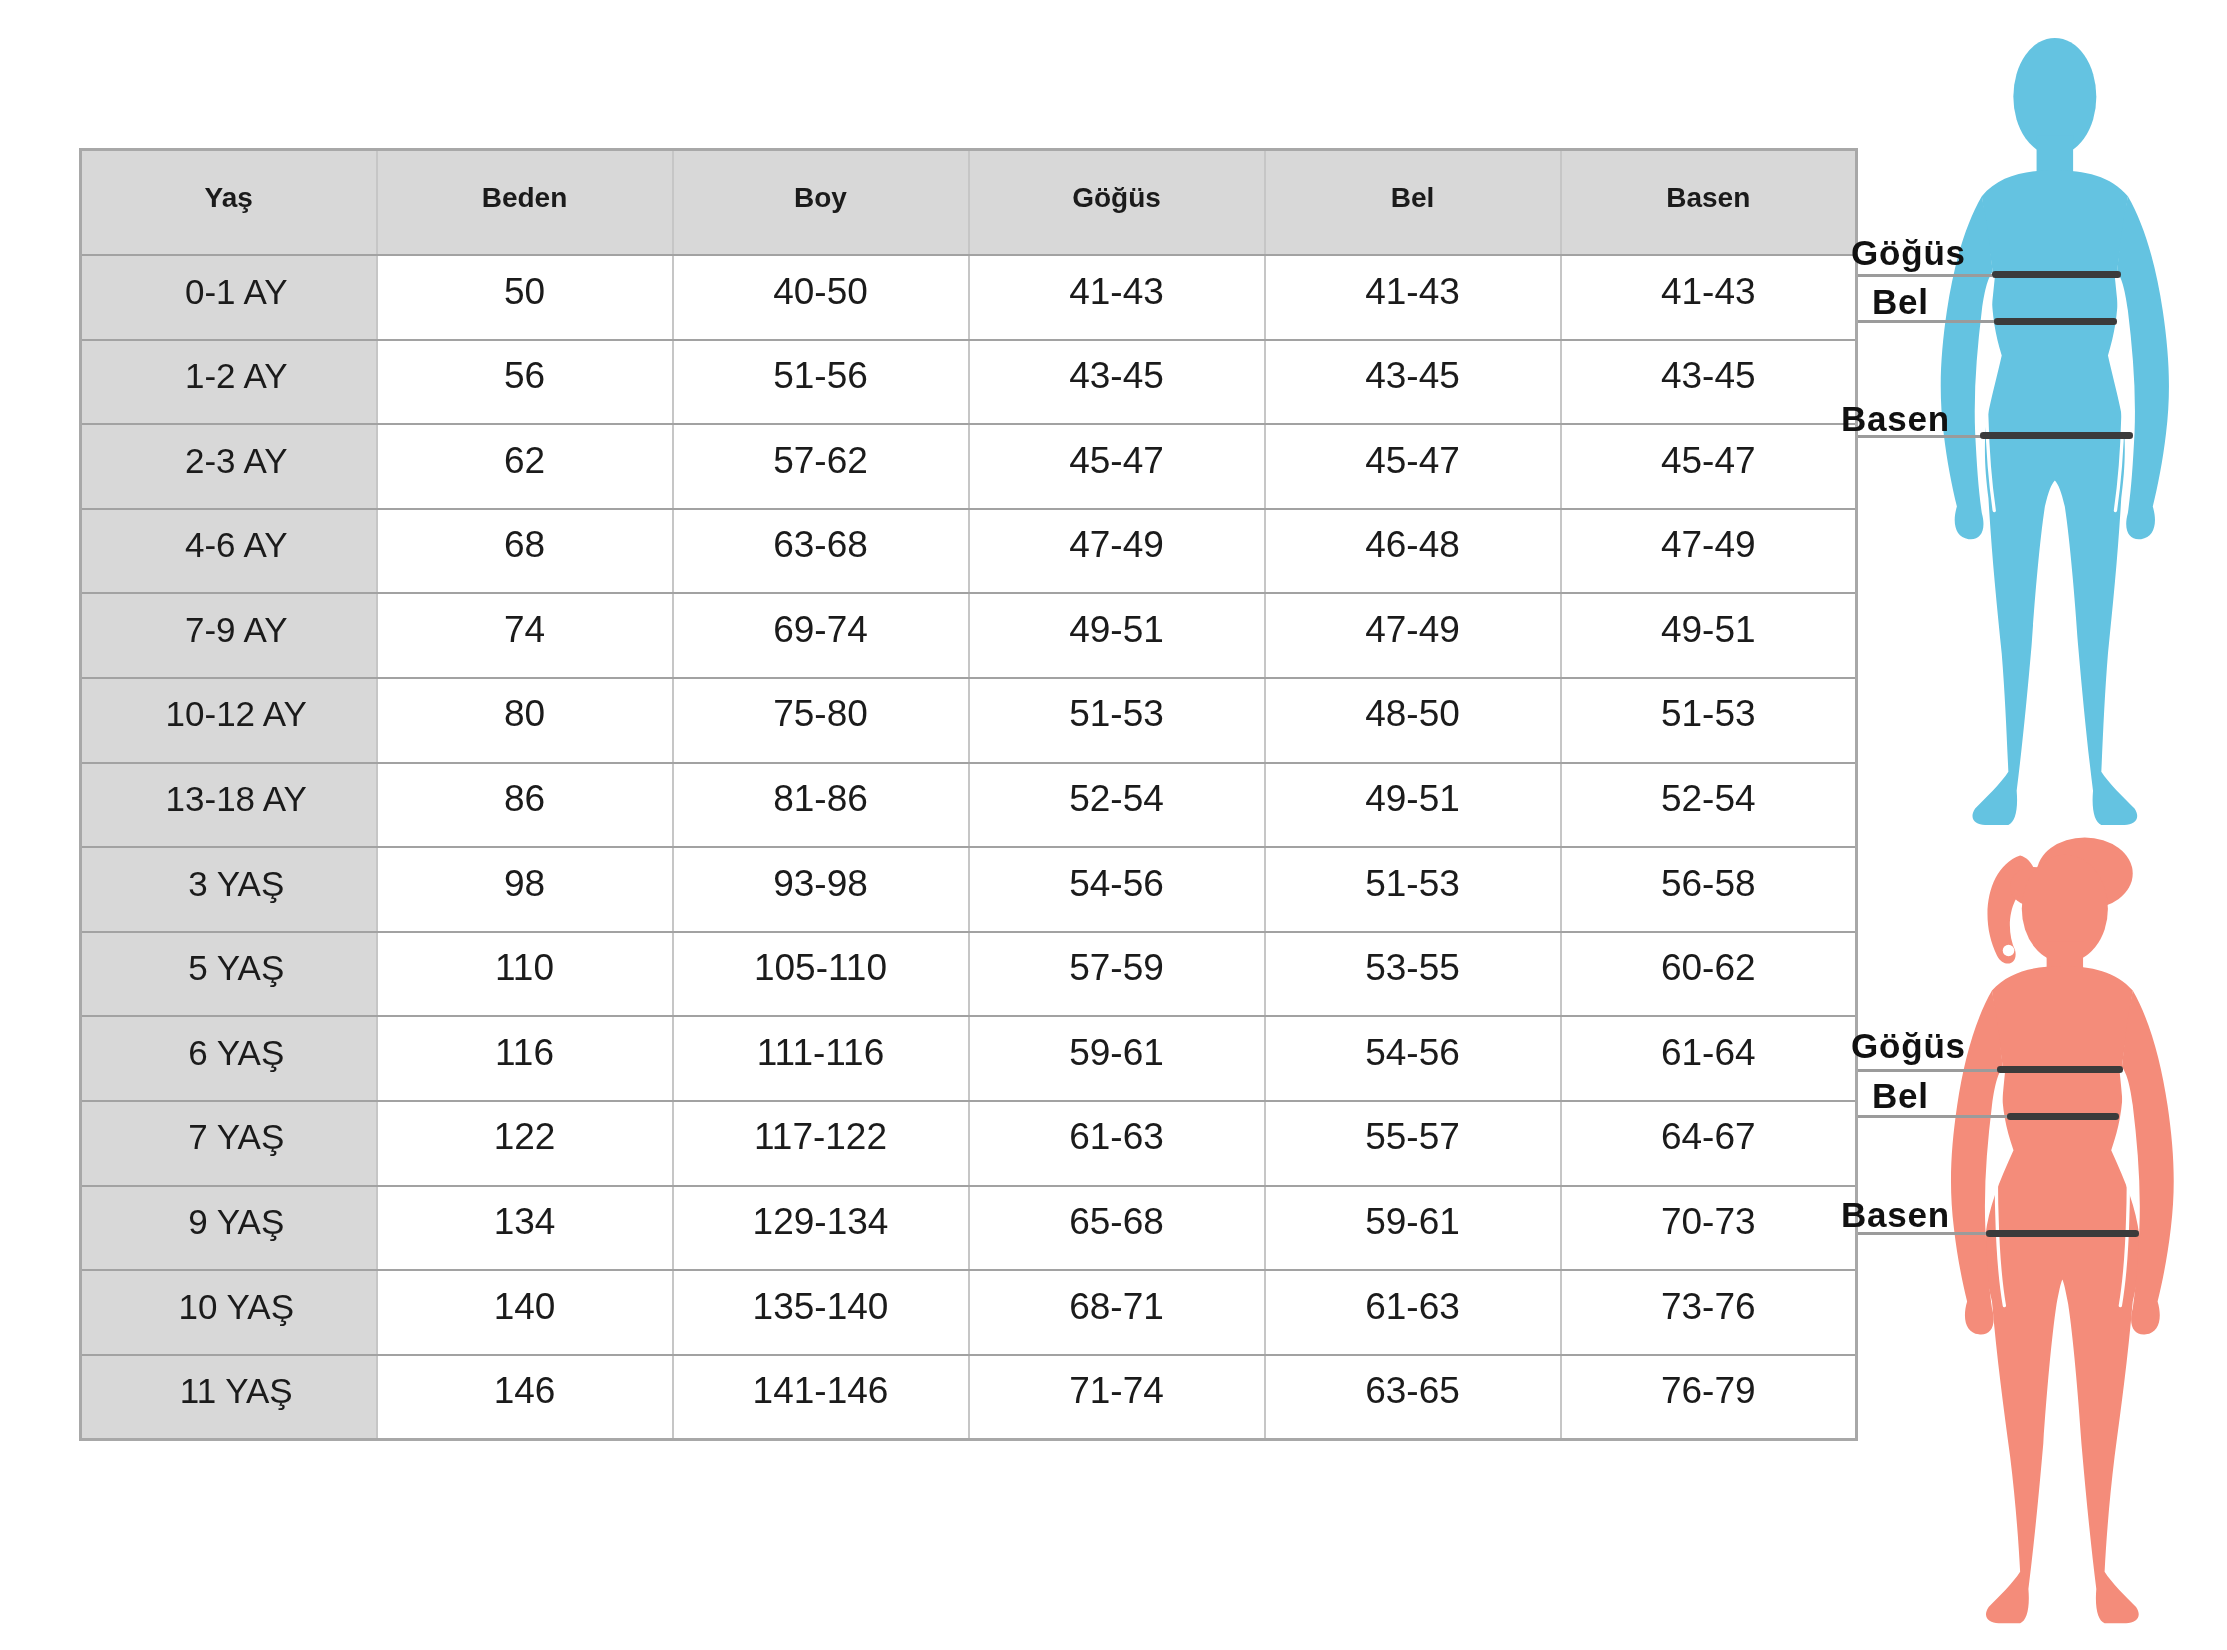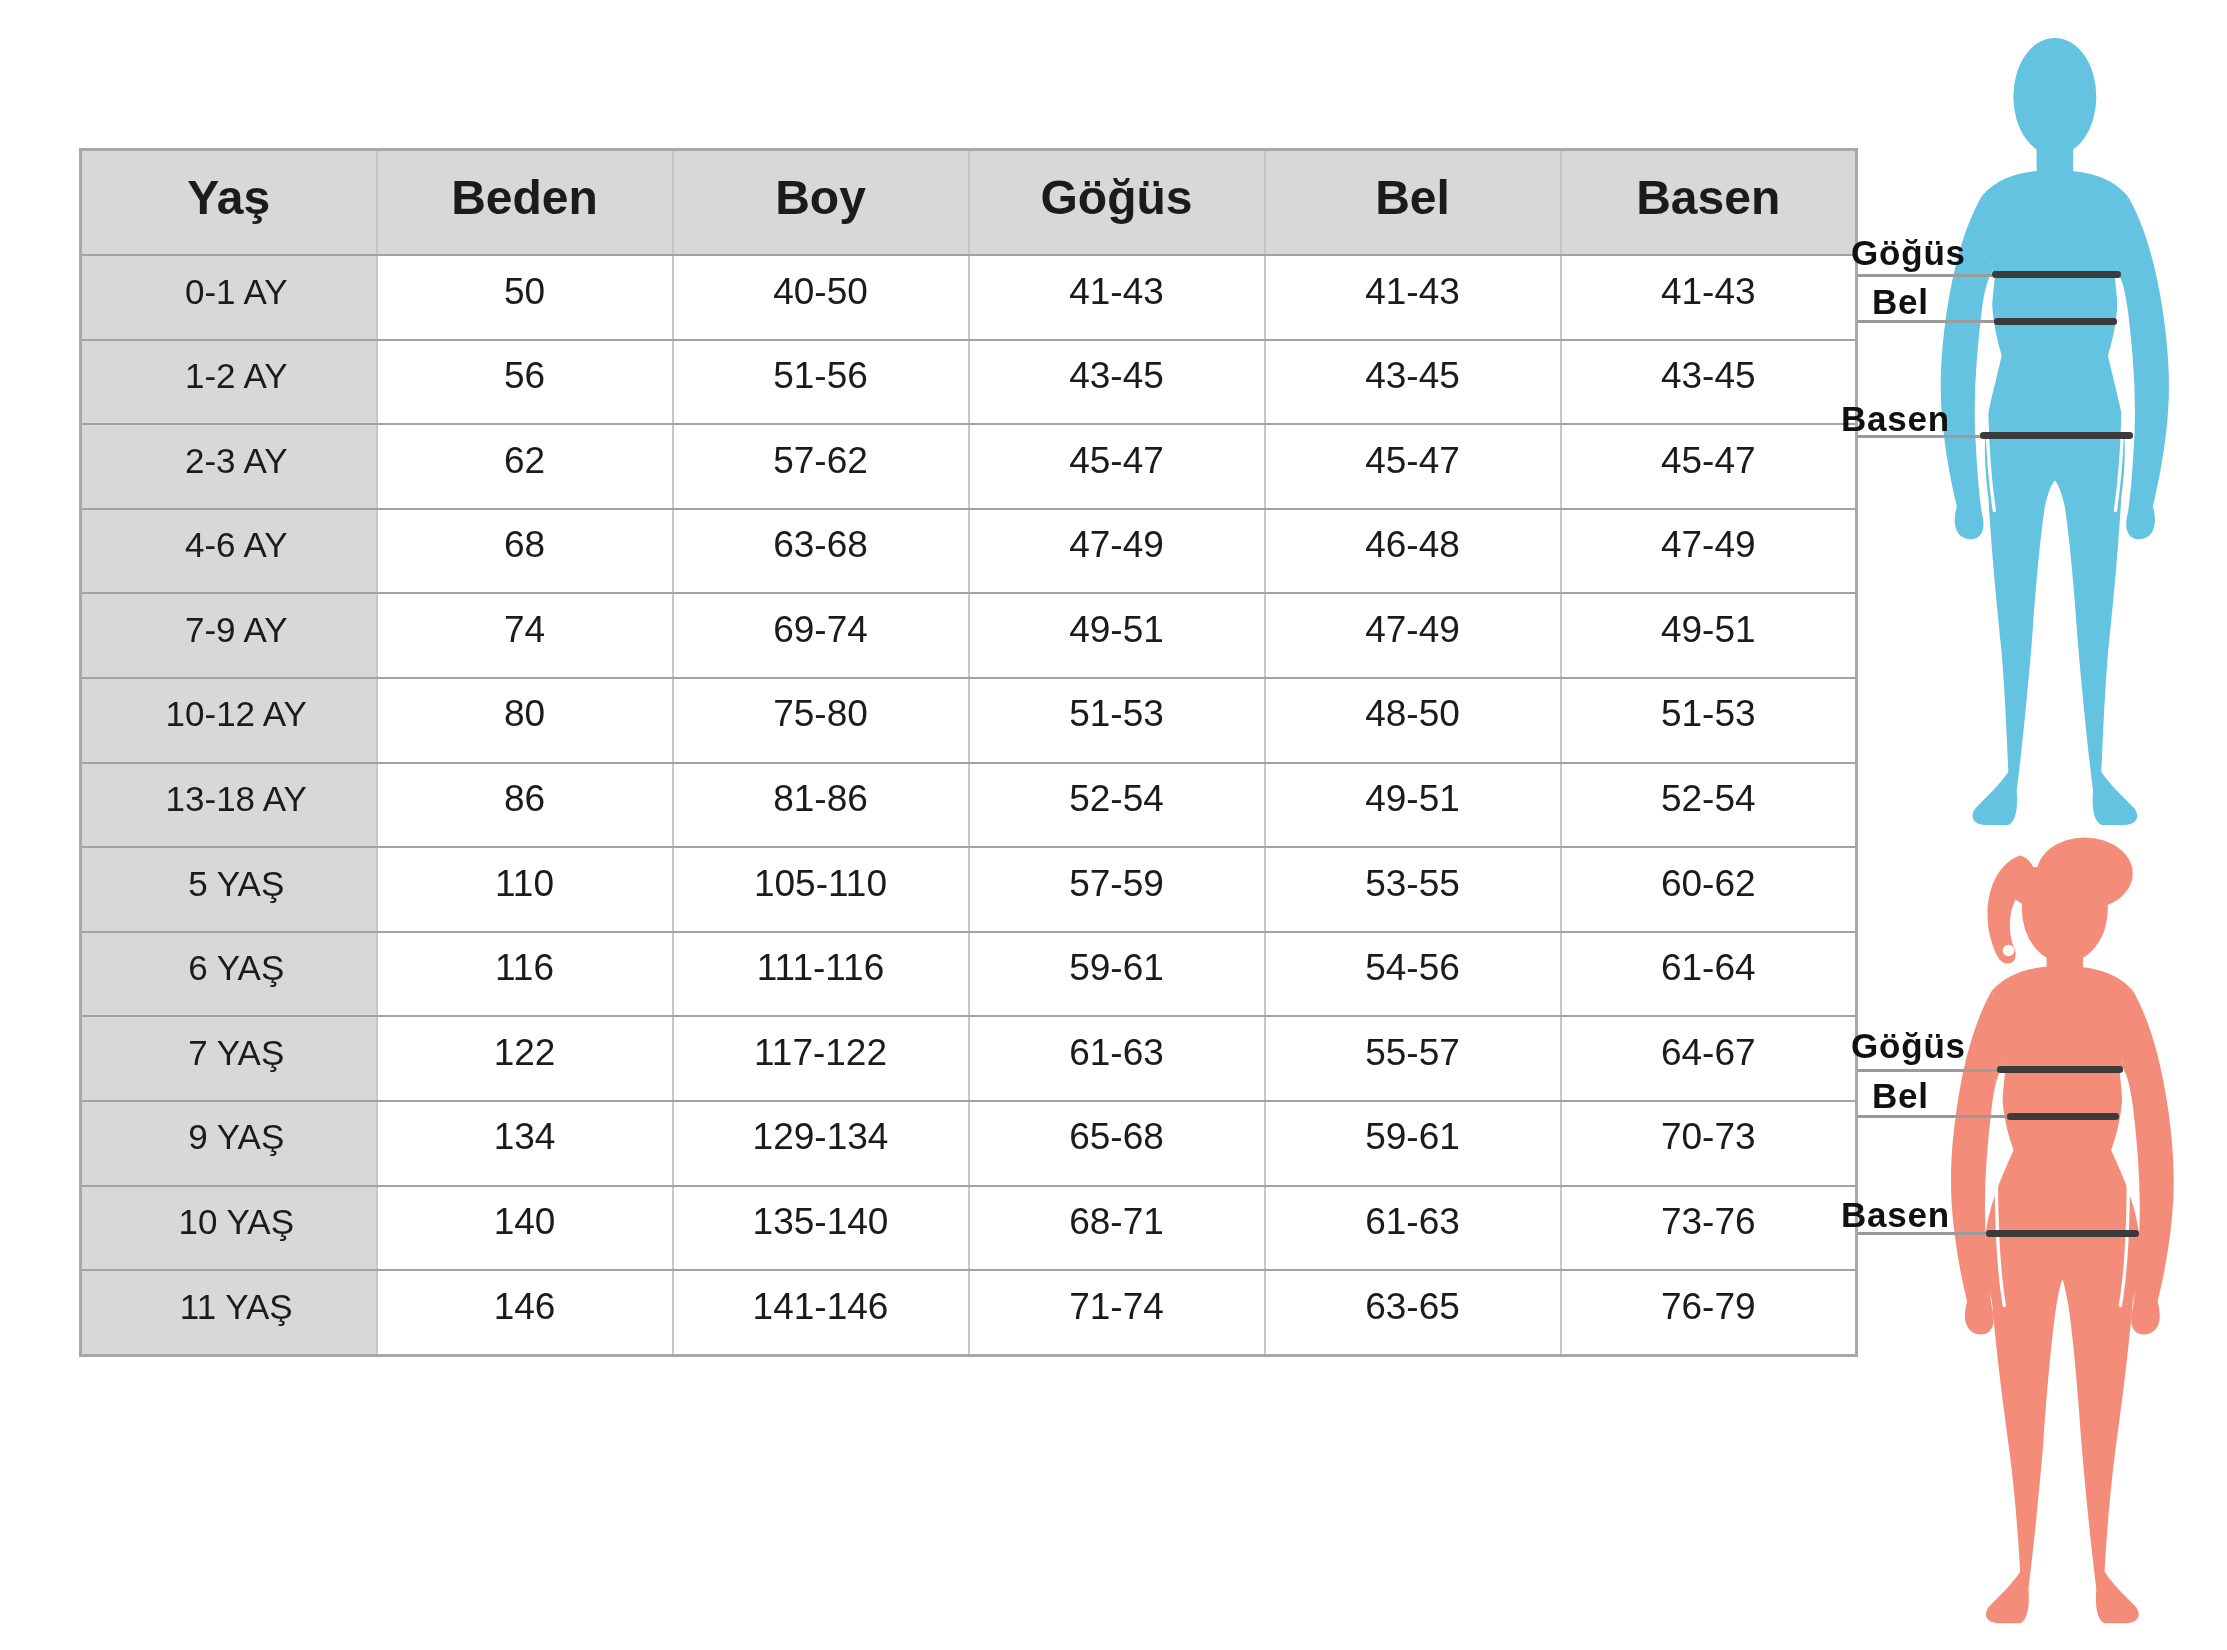--- a/index.html
+++ b/index.html
@@ -9,21 +9,21 @@
     color:var(--text,#1b1b1b);
   }
   
   .size-table{
     position:absolute;left:79px;top:148px;width:1779px;
     border-collapse:collapse;table-layout:fixed;
     border:3.3px solid #a8a8a8;
   }
   .size-table th{
     height:93px;background:var(--cell-gray,#d8d8d8);
-    font-size:48px;font-weight:700;text-align:center;vertical-align:middle;
+    font-size:28px;font-weight:700;text-align:center;vertical-align:middle;
     padding:0 0 10px 0;
   }
   .size-table td{
     height:71px;background:#ffffff;
     font-size:37px;font-weight:400;text-align:center;vertical-align:middle;
     padding:0 0 11.6px 0;
   }
   .size-table td.age{background:var(--cell-gray,#d8d8d8);font-size:35px;padding-left:15px;}
   .size-table th,.size-table td{
     border-top:2.5px solid var(--grid,#a2a2a2);
@@ -105,20 +105,28 @@
           <td>48-50</td>
           <td>51-53</td>
         </tr>
         <tr>
           <td class="age">13-18 AY</td>
           <td>86</td>
           <td>81-86</td>
           <td>52-54</td>
           <td>49-51</td>
           <td>52-54</td>
+        </tr>
+        <tr>
+          <td class="age">3 YAŞ</td>
+          <td>98</td>
+          <td>93-98</td>
+          <td>54-56</td>
+          <td>51-53</td>
+          <td>56-58</td>
         </tr>
         <tr>
           <td class="age">5 YAŞ</td>
           <td>110</td>
           <td>105-110</td>
           <td>57-59</td>
           <td>53-55</td>
           <td>60-62</td>
         </tr>
         <tr>

